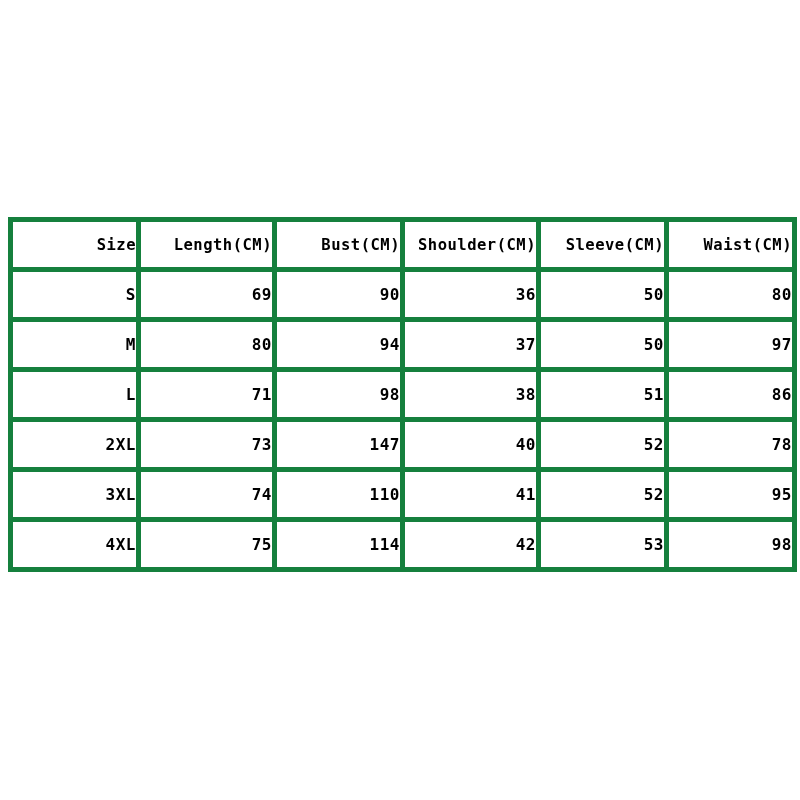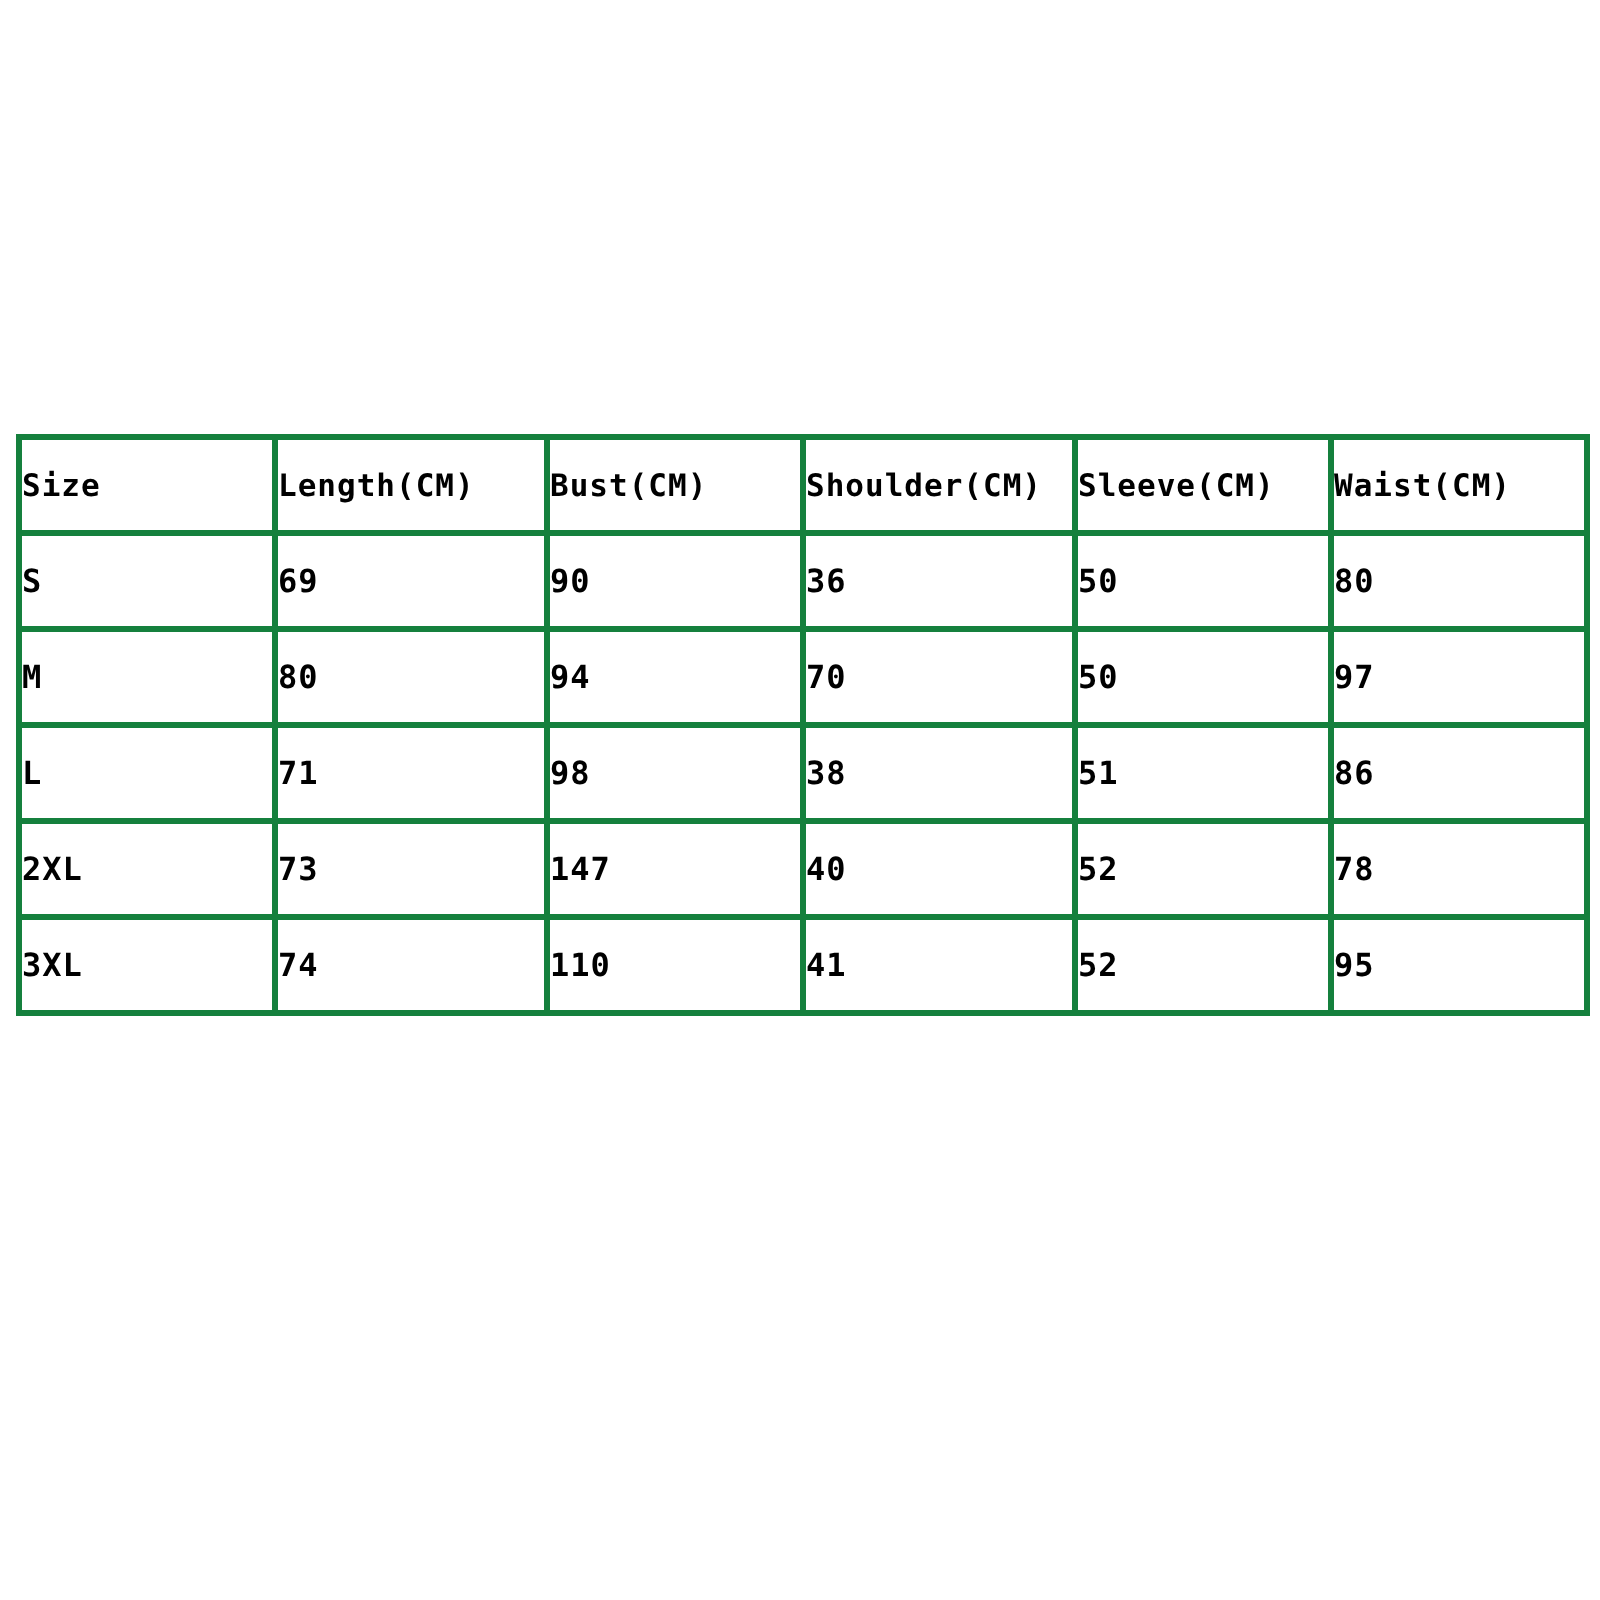--- a/index.html
+++ b/index.html
@@ -26,22 +26,22 @@
     top: 217px;
     width: 784px;
   }
   table.size-table {
     border-collapse: collapse;
     width: 784px;
     table-layout: fixed;
   }
   table.size-table th,
   table.size-table td {
-    border: 3px solid #15803d;
-    text-align: left;
+    border: 5px solid #15803d;
+    text-align: right;
     vertical-align: middle;
     height: 45px;
     font-family: "DejaVu Sans Mono", "Liberation Mono", monospace;
     font-size: 16px;
     font-weight: bold;
     letter-spacing: 0.5px;
     color: #000000;
     background: #ffffff;
     padding: 0;
   }
@@ -85,21 +85,21 @@
           <td>69</td>
           <td>90</td>
           <td>36</td>
           <td>50</td>
           <td>80</td>
         </tr>
         <tr>
           <td>M</td>
           <td>80</td>
           <td>94</td>
-          <td>70</td>
+          <td>37</td>
           <td>50</td>
           <td>97</td>
         </tr>
         <tr>
           <td>L</td>
           <td>71</td>
           <td>98</td>
           <td>38</td>
           <td>51</td>
           <td>86</td>
@@ -113,16 +113,24 @@
           <td>78</td>
         </tr>
         <tr>
           <td>3XL</td>
           <td>74</td>
           <td>110</td>
           <td>41</td>
           <td>52</td>
           <td>95</td>
         </tr>
+        <tr>
+          <td>4XL</td>
+          <td>75</td>
+          <td>114</td>
+          <td>42</td>
+          <td>53</td>
+          <td>98</td>
+        </tr>
       </tbody>
     </table>
   </div>
 </div>
 
 </body></html>

